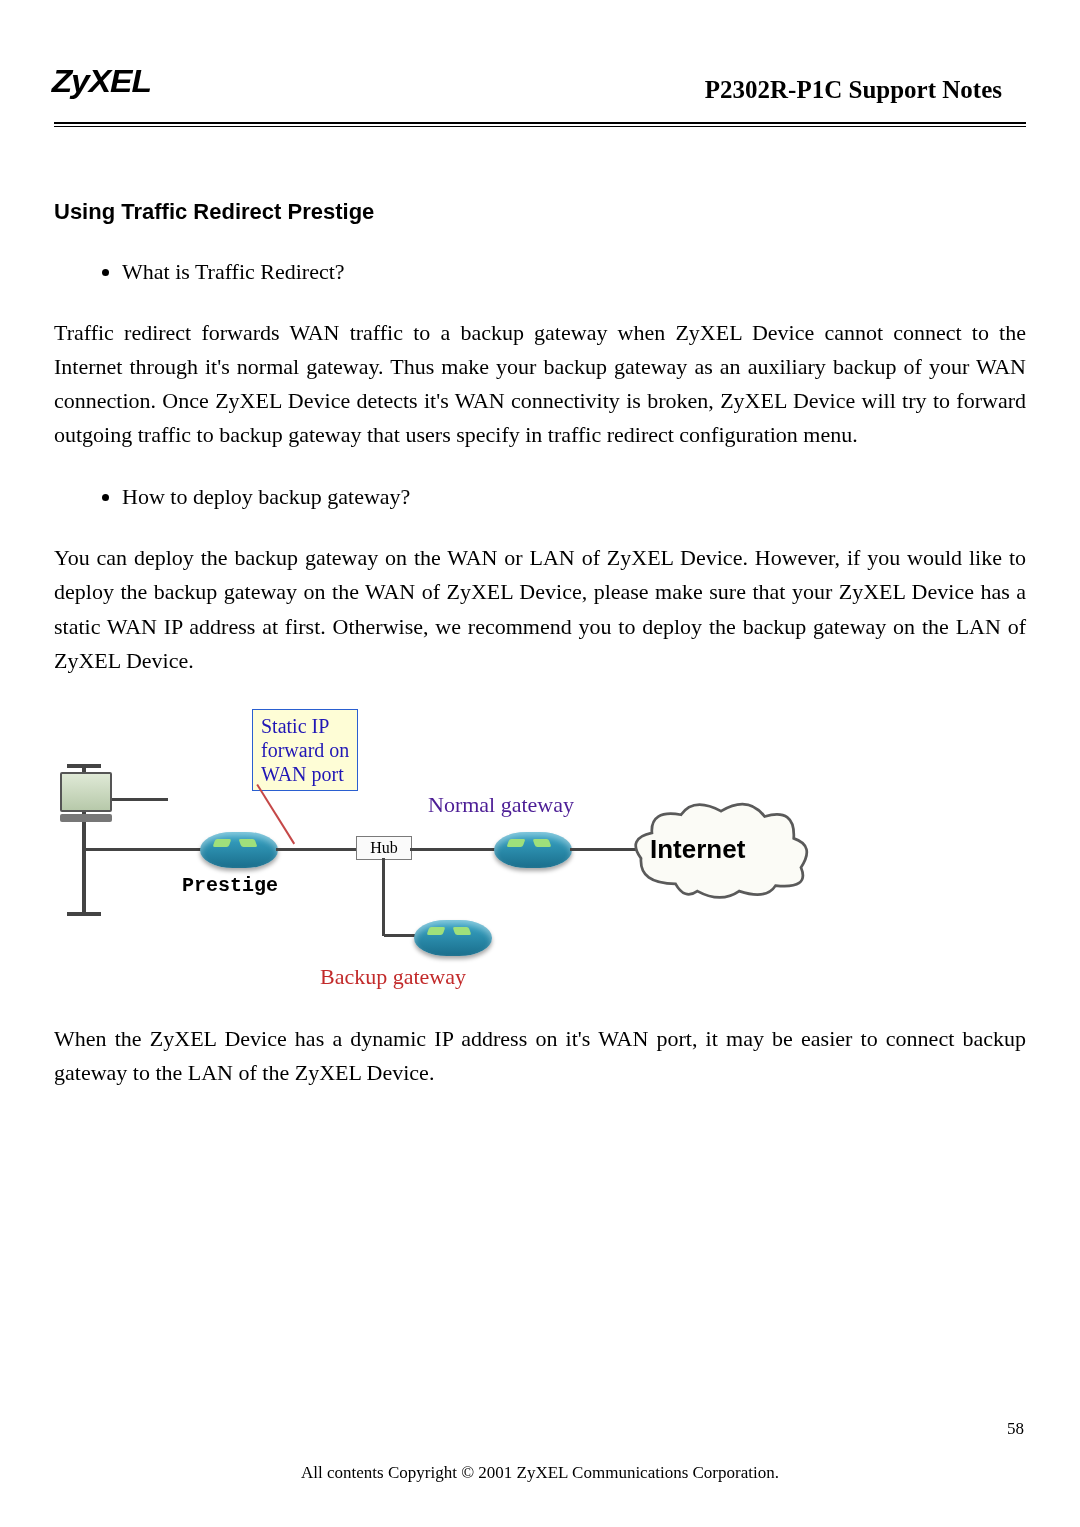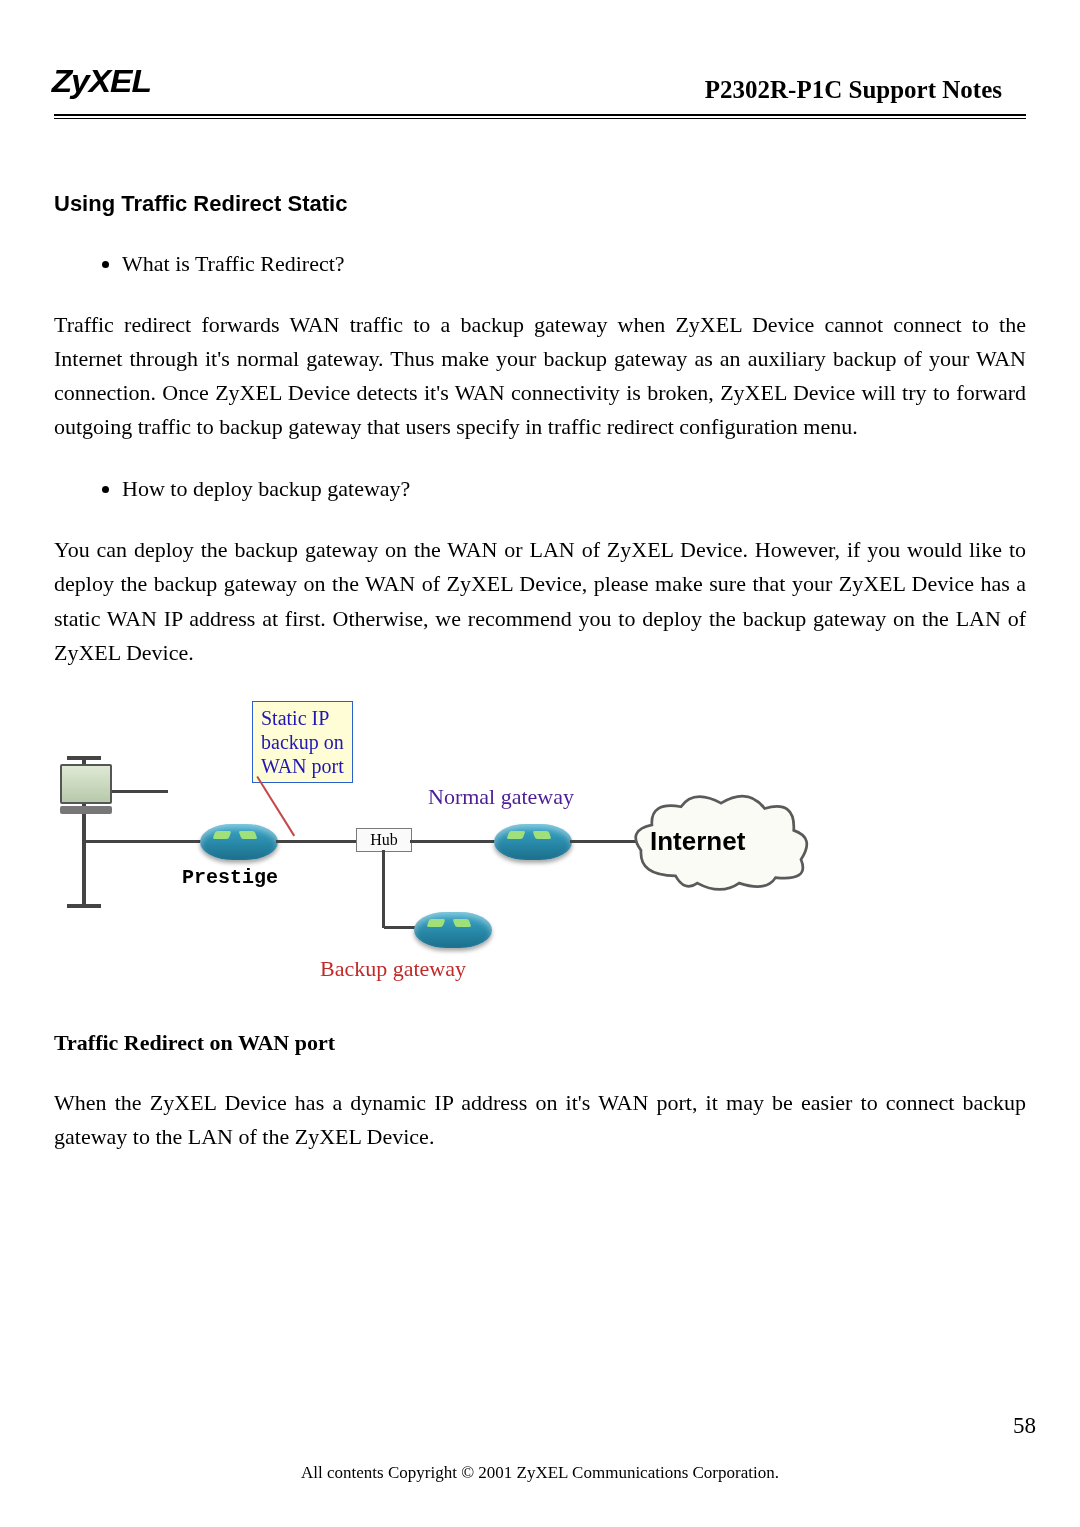--- a/index.html
+++ b/index.html
@@ -15,21 +15,21 @@
   .page {
     padding: 60px 54px 40px 54px;
     box-sizing: border-box;
     height: 100%;
     position: relative;
   }
   .header-row {
     display: flex;
     justify-content: space-between;
     align-items: flex-end;
-    padding-bottom: 8px;
+    padding-bottom: 16px;
   }
   .logo {
     font-family: Arial, Helvetica, sans-serif;
     font-weight: 900;
     font-style: italic;
     font-size: 32px;
     letter-spacing: -1px;
     transform: scaleX(1.05);
     padding-bottom: 6px;
   }
@@ -245,37 +245,37 @@
     bottom: 44px;
     left: 0;
     width: 100%;
     text-align: center;
     font-family: "Times New Roman", serif;
     font-size: 17px;
   }
   .pagenum {
     position: absolute;
     bottom: 88px;
-    right: 44px;
-    font-family: "Times New Roman", serif;
-    font-size: 23px;
+    right: 56px;
+    font-family: "Times New Roman", serif;
+    font-size: 17px;
   }
 </style>
 </head>
 <body>
 
 <div class="page">
   <div class="header-row">
     <div class="logo">ZyXEL</div>
     <div class="doc-title">P2302R-P1C Support Notes</div>
   </div>
   <div class="rule"></div>
   <div class="rule2"></div>
 
-  <div class="section-heading">Using Traffic Redirect Static</div>
+  <div class="section-heading">Using Traffic Redirect Prestige</div>
 
   <ul class="q">
       <li>What is Traffic Redirect?</li>
     </ul>
   <p class="body">Traffic redirect forwards WAN traffic to a backup gateway when ZyXEL Device cannot connect to the Internet through it's normal gateway. Thus make your backup gateway as an auxiliary backup of your WAN connection.   Once ZyXEL Device detects it's WAN connectivity is broken, ZyXEL Device will try to forward outgoing traffic to backup gateway that users specify in traffic redirect configuration menu.</p>
 
   <ul class="q">
       <li>How to deploy backup gateway?</li>
     </ul>
   <p class="body">You can deploy the backup gateway on the WAN or LAN of ZyXEL Device. However, if you would like to deploy the backup gateway on the WAN of ZyXEL Device, please make sure that your ZyXEL Device has a static WAN IP address at first. Otherwise, we recommend you to deploy the backup gateway on the LAN of ZyXEL Device.</p>
@@ -285,21 +285,21 @@
     <div class="lan-t"></div>
     <div class="lan-b"></div>
     <div class="lan-stub" style="top:92px;"></div>
     <div class="lan-stub" style="top:142px; width:118px;"></div>
     <div class="pc">
       <div class="screen"></div>
         <div class="base"></div>
     </div>
 
     <div class="callout" style="white-space:pre;">Static IP
-backup on
+forward on
 WAN port</div>
     <div class="callout-line"></div>
 
     <div class="router prestige"></div>
     <div class="prestige-label">Prestige</div>
 
     <div class="wire" style="left:222px; top:142px; width:82px;"></div>
     <div class="hub">Hub</div>
 
     <div class="wire" style="left:328px; top:152px; width:3px; height:78px;"></div>
@@ -315,18 +315,17 @@
     <div class="wire" style="left:516px; top:142px; width:66px;"></div>
 
     <div class="cloud">
       <svg viewBox="0 0 200 110">
         <path d="M50 90 Q10 90 12 62 Q-4 40 24 34 Q22 8 56 14 Q70 -6 100 10 Q130 -8 148 16 Q182 6 180 40 Q204 48 188 72 Q198 96 160 92 Q150 108 120 98 Q100 112 74 98 Q60 108 50 90 Z" fill="#fbfbf6" stroke="#5a5a5a" stroke-width="3"></path>
       </svg>
     </div>
     <div class="cloud-label">Internet</div>
   </div>
 
-  <div class="subheading">Traffic Redirect on WAN port</div>
   <p class="body">When the ZyXEL Device has a dynamic IP address on it's WAN port, it may be easier to connect backup gateway to the LAN of the ZyXEL Device.</p>
 
   <div class="pagenum">58</div>
   <div class="footer">All contents Copyright © 2001 ZyXEL Communications Corporation.</div>
 </div>
 
 </body></html>

